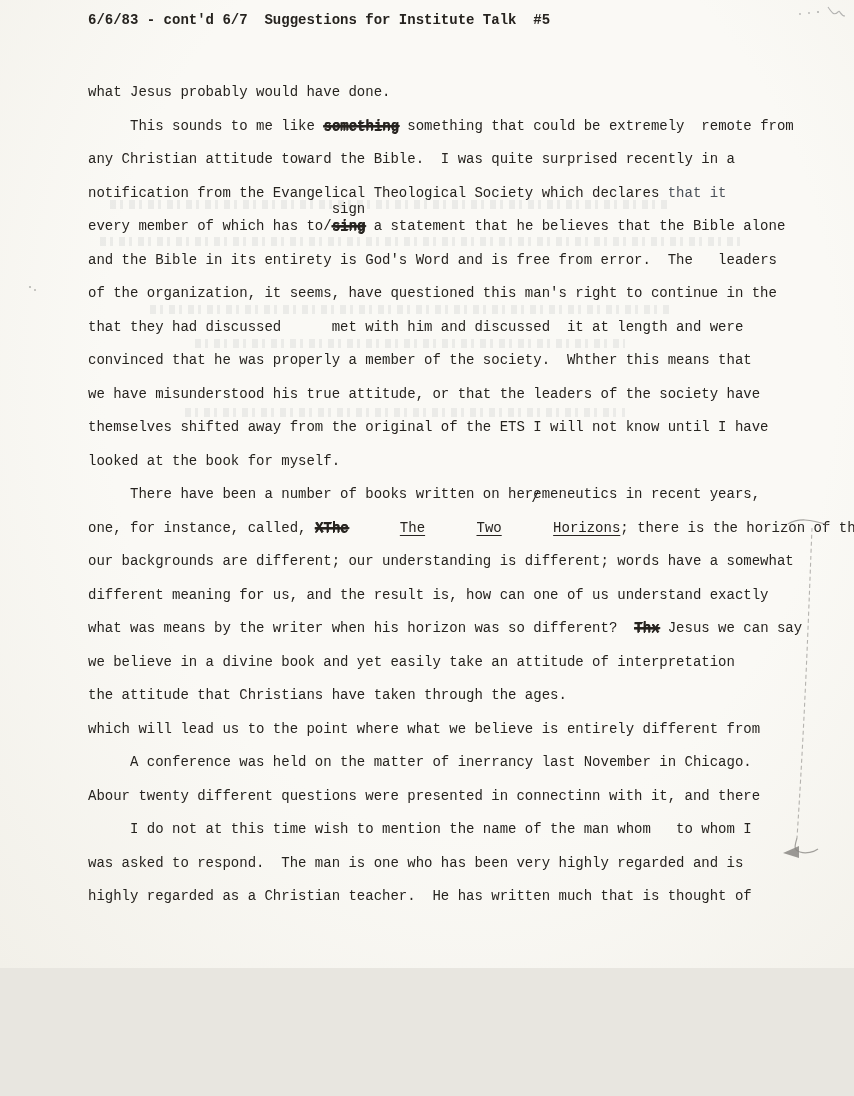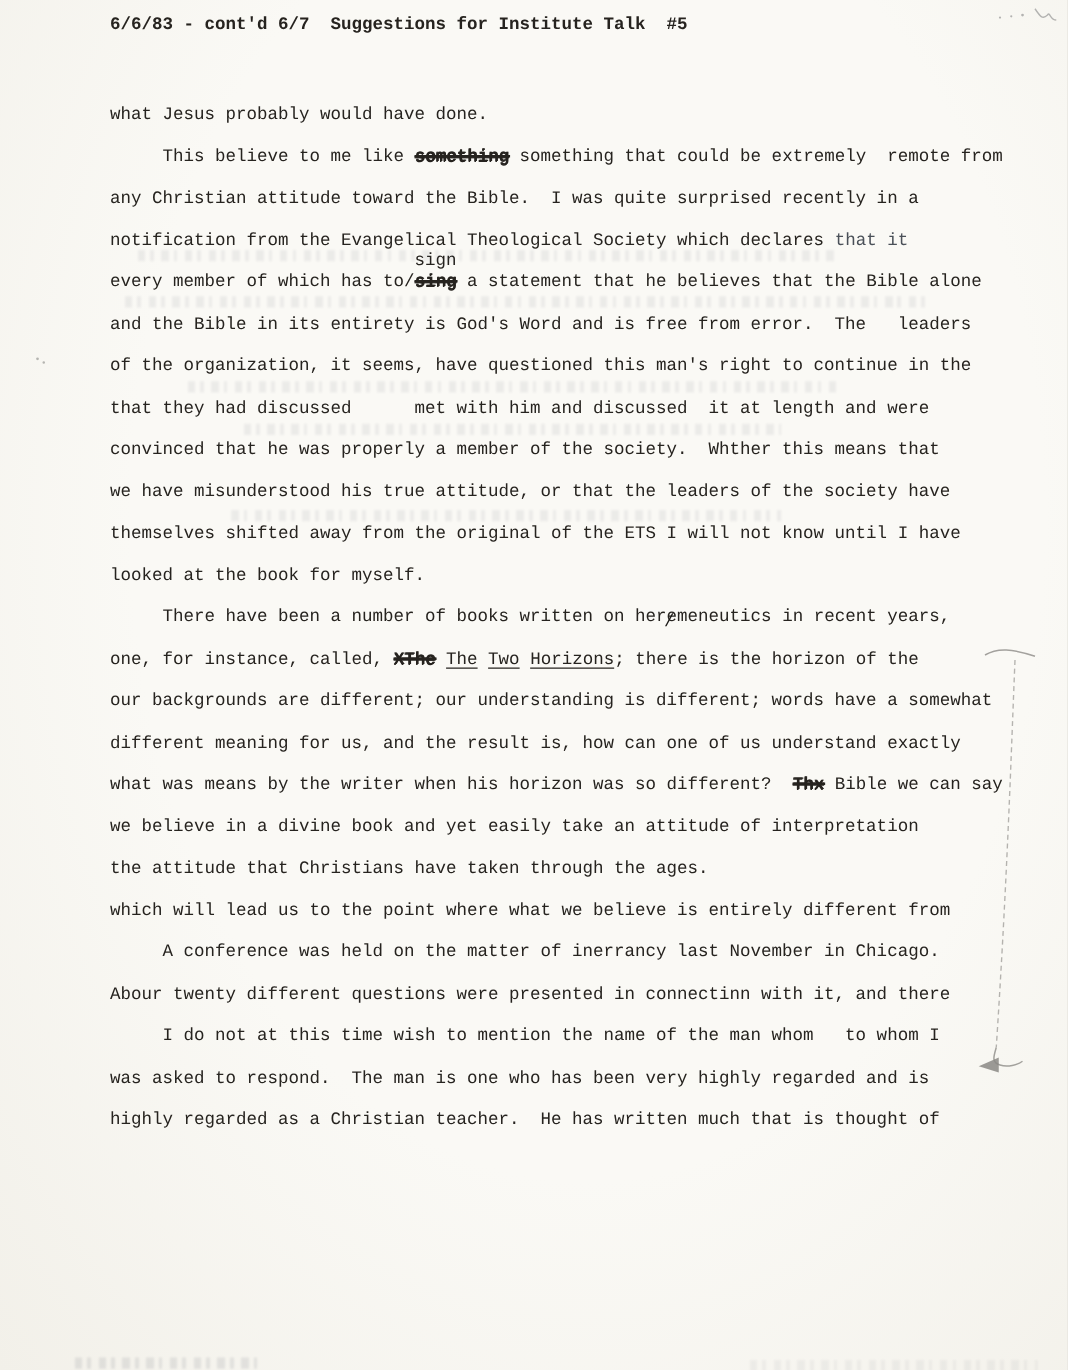--- a/index.html
+++ b/index.html
@@ -1,38 +1,38 @@
 <!DOCTYPE html>
 <html><head>
 <meta charset="utf-8">
 <style>
   html,body{margin:0;padding:0;background:#e8e6e0;}
   .page{
-    position:relative;width:854px;height:1096px;overflow:hidden;
+    position:relative;width:854px;height:968px;overflow:hidden;
     background:radial-gradient(ellipse at 55% 38%, #faf9f5 55%, #f2f0e9 100%);
     font-family:"Liberation Mono","DejaVu Sans Mono",monospace;
     color:#26231f;
   }
   .hdr{
     position:absolute;left:88px;top:10px;
     font-size:14px;font-weight:700;white-space:pre;line-height:20px;
   }
   .doc-body{position:absolute;left:88px;top:76px;}
   .line{white-space:pre;font-size:14px;font-weight:400;line-height:33.5px;height:33.5px;}
   .line span{display:inline;}
   .half{height:0;}
   .half span{position:relative;top:-17px;}
   
   .x{
     text-decoration:line-through;
     text-decoration-thickness:2.2px;
     text-shadow:0.8px 0 currentColor, 0 0.6px currentColor;
   }
   
-  .u{text-decoration:underline;text-underline-offset:3px;text-decoration-thickness:1.4px;}
+  .u{text-decoration:underline;text-underline-offset:3px;text-decoration-thickness:1.4px;margin-left:43px;}
   
   .f{color:#4a5058;}
   
   .b{position:relative;color:transparent;}
   .b::after{content:"";position:absolute;left:0;right:1px;top:10px;bottom:9px;background:#2b2a28;}
   
   .e{position:relative;}
   .e .ov{position:absolute;left:-2px;top:-4px;color:#1c1a17;}
   
   .ghost{
@@ -43,37 +43,37 @@
 </style>
 </head>
 <body>
 
 <div class="page">
 
   <div class="hdr">6/6/83 - cont'd 6/7  Suggestions for Institute Talk  #5</div>
 
   <div class="doc-body">
       <div class="line"><span class="t">what Jesus probably would have done.</span></div>
-      <div class="line"><span class="t">     This believe to me like </span><span class="x">something</span><span class="t"> something that could be extremely  remote from</span></div>
+      <div class="line"><span class="t">     This sounds to me like </span><span class="x">something</span><span class="t"> something that could be extremely  remote from</span></div>
       <div class="line"><span class="t">any Christian attitude toward the Bible.  I was quite surprised recently in a</span></div>
       <div class="line"><span class="t">notification from the Evangelical Theological Society which declares </span><span class="f">that it</span></div>
       <div class="line half"><span class="t">                             sign</span></div>
       <div class="line"><span class="t">every member of which has to/</span><span class="x">sing</span><span class="t"> a statement that he believes that the Bible alone</span></div>
       <div class="line"><span class="t">and the Bible in its entirety is God's Word and is free from error.  The </span><span class="b">a</span><span class="t"> leaders</span></div>
       <div class="line"><span class="t">of the organization, it seems, have questioned this man's right to continue in the</span></div>
       <div class="line"><span class="t">that they had discussed      met with him and discussed  it at length and were</span></div>
       <div class="line"><span class="t">convinced that he was properly a member of the society.  Whther this means that</span></div>
       <div class="line"><span class="t">we have misunderstood his true attitude, or that the leaders of the society have</span></div>
       <div class="line"><span class="t">themselves shifted away from the original of the ETS I will not know until I have</span></div>
       <div class="line"><span class="t">looked at the book for myself.</span></div>
       <div class="line"><span class="t">     There have been a number of books written on her</span><span class="e">e<span class="ov">/</span></span><span class="t">meneutics in recent years,</span></div>
       <div class="line"><span class="t">one, for instance, called, </span><span class="x">XThe</span><span class="t"> </span><span class="u">The</span><span class="t"> </span><span class="u">Two</span><span class="t"> </span><span class="u">Horizons</span><span class="t">; there is the horizon of the</span></div>
       <div class="line"><span class="t">our backgrounds are different; our understanding is different; words have a somewhat</span></div>
       <div class="line"><span class="t">different meaning for us, and the result is, how can one of us understand exactly</span></div>
-      <div class="line"><span class="t">what was means by the writer when his horizon was so different?  </span><span class="x">Thx</span><span class="t"> Bible we can say</span></div>
+      <div class="line"><span class="t">what was means by the writer when his horizon was so different?  </span><span class="x">Thx</span><span class="t"> Jesus we can say</span></div>
       <div class="line"><span class="t">we believe in a divine book and yet easily take an attitude of interpretation</span></div>
       <div class="line"><span class="t">the attitude that Christians have taken through the ages.</span></div>
       <div class="line"><span class="t">which will lead us to the point where what we believe is entirely different from</span></div>
       <div class="line"><span class="t">     A conference was held on the matter of inerrancy last November in Chicago.</span></div>
       <div class="line"><span class="t">Abour twenty different questions were presented in connectinn with it, and there</span></div>
       <div class="line"><span class="t">     I do not at this time wish to mention the name of the man whom   to whom I</span></div>
       <div class="line"><span class="t">was asked to respond.  The man is one who has been very highly regarded and is</span></div>
       <div class="line"><span class="t">highly regarded as a Christian teacher.  He has written much that is thought of</span></div>
     </div>
 

